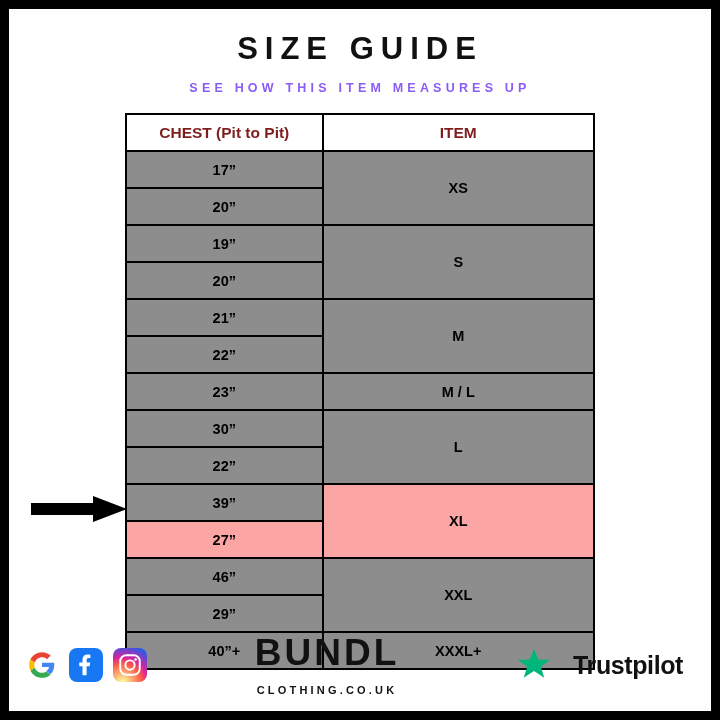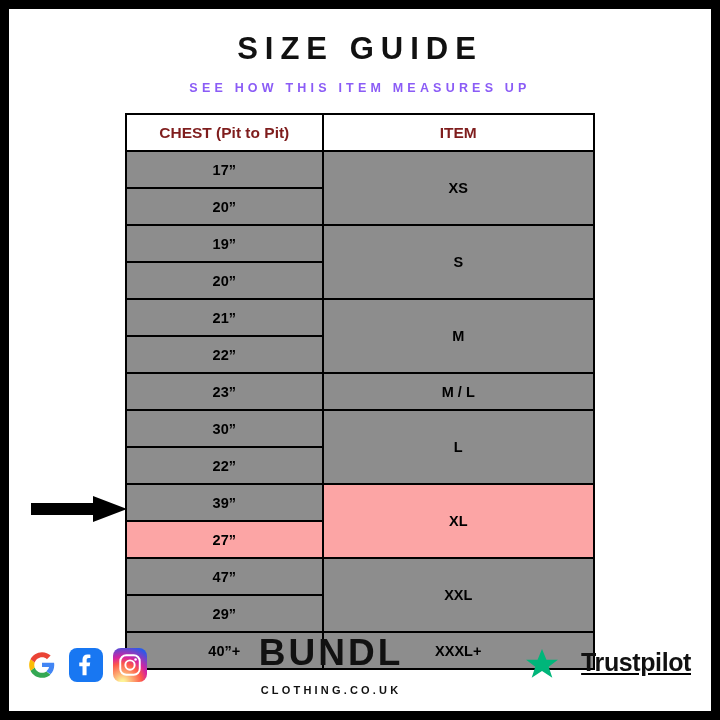--- a/index.html
+++ b/index.html
@@ -91,21 +91,21 @@
   .arrow {
     position: absolute;
     left: 22px;
     top: 487px;
     width: 96px;
     height: 26px;
   }
   .footer {
     position: absolute;
     left: 0;
-    right: 4px;
+    right: 12px;
     bottom: 10px;
     height: 72px;
     display: flex;
     align-items: center;
     justify-content: space-between;
     padding: 0 16px;
     box-sizing: border-box;
   }
   .socials {
     display: flex;
@@ -138,22 +138,22 @@
   }
   .brand-sub {
     font-size: 11px;
     font-weight: bold;
     letter-spacing: 3.2px;
     color: #111111;
     margin-top: 13px;
   }
   .trustpilot {
     display: flex;
+    align-items: center;
     gap: 22px;
-    text-decoration: underline;
   }
   .tp-text {
     font-size: 25px;
     font-weight: bold;
     color: #111111;
     letter-spacing: -0.4px;
   }
 </style>
 </head>
 <body>
@@ -216,21 +216,21 @@
 
           <tr>
             <td class="shade">39”</td>
             <td class="plain size-cell" rowspan="2">XL</td>
           </tr>
           <tr>
             <td class="plain">27”</td>
           </tr>
 
           <tr>
-            <td class="shade">47”</td>
+            <td class="shade">46”</td>
             <td class="shade size-cell" rowspan="2">XXL</td>
           </tr>
           <tr>
             <td class="shade">29”</td>
           </tr>
 
           <tr>
             <td class="shade">40”+</td>
             <td class="shade size-cell">XXXL+</td>
           </tr>

